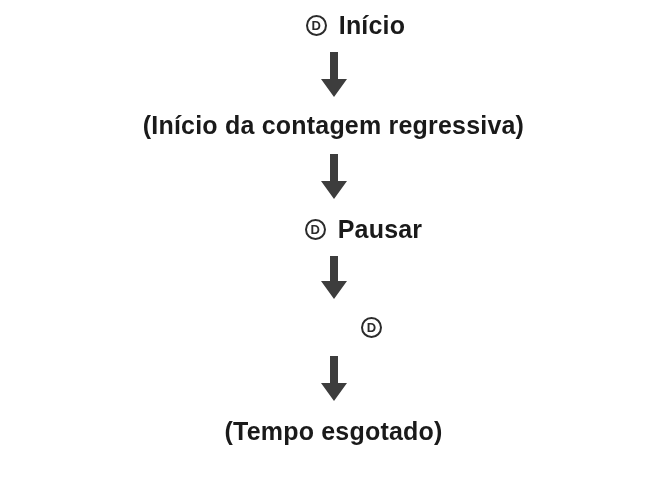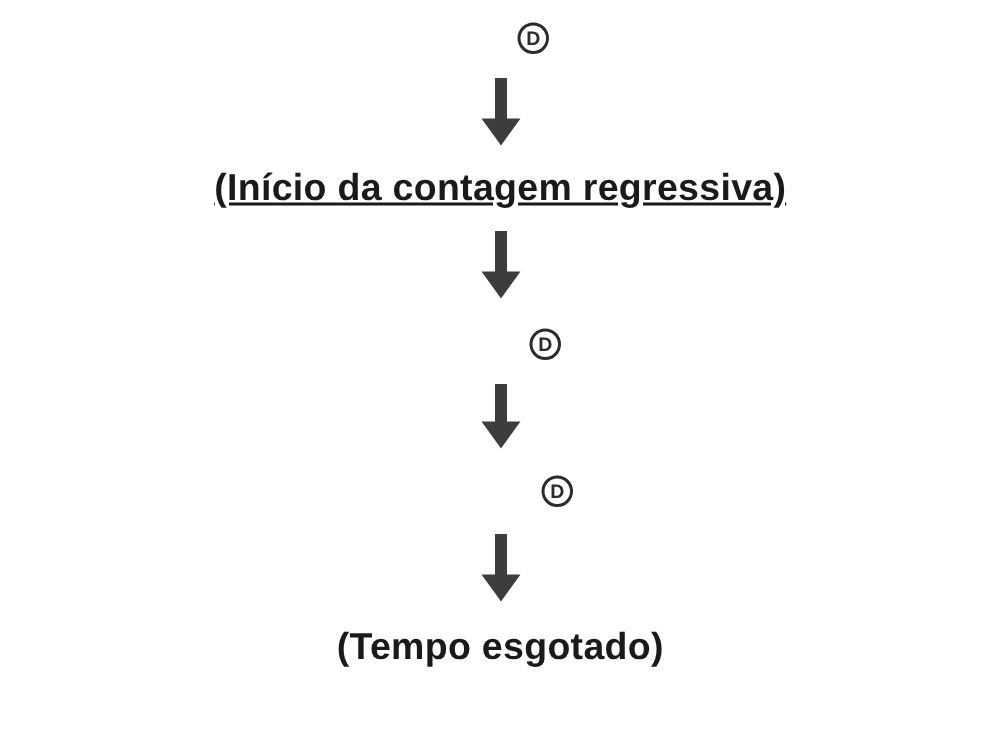--- a/index.html
+++ b/index.html
@@ -56,57 +56,59 @@
     flex: 0 0 auto;
   }
   
   .arrow {
     display: block;
     flex: 0 0 auto;
   }
   .arrow svg { display: block; }
   
   .step.s0 { transform: translateX(22px); }
-  .step.s1 { transform: translateX(0px); text-decoration: underline; }
+  .step.s1 { transform: translateX(0px); }
   .step.s2 { transform: translateX(30px); }
   .step.s3 { transform: translateX(38px); }
   .step.s4 { transform: translateX(0px); }
 
   .arrow.a0 { margin: 10px 0 10px 0; }
   .arrow.a1 { margin: 12px 0 12px 0; }
   .arrow.a2 { margin: 10px 0 10px 0; }
   .arrow.a3 { margin: 12px 0 12px 0; }
 </style>
 </head>
 <body>
 
 <div id="flow">
 
   <div class="step s0">
     <span class="badge">D</span>
+    <span class="step-label">Início</span>
   </div>
 
   <span class="arrow a0">
     <svg width="30" height="46" viewBox="0 0 30 46" aria-hidden="true">
       <polygon points="11,0 19,0 19,27 28,27 15,45 2,27 11,27" fill="#3d3d3d"></polygon>
     </svg>
   </span>
 
   <div class="step s1">
     <span class="step-label">(Início da contagem regressiva)</span>
   </div>
 
   <span class="arrow a1">
     <svg width="30" height="46" viewBox="0 0 30 46" aria-hidden="true">
       <polygon points="11,0 19,0 19,27 28,27 15,45 2,27 11,27" fill="#3d3d3d"></polygon>
     </svg>
   </span>
 
   <div class="step s2">
     <span class="badge">D</span>
+    <span class="step-label">Pausar</span>
   </div>
 
   <span class="arrow a2">
     <svg width="30" height="44" viewBox="0 0 30 44" aria-hidden="true">
       <polygon points="11,0 19,0 19,25 28,25 15,43 2,25 11,25" fill="#3d3d3d"></polygon>
     </svg>
   </span>
 
   <div class="step s3">
     <span class="badge">D</span>

